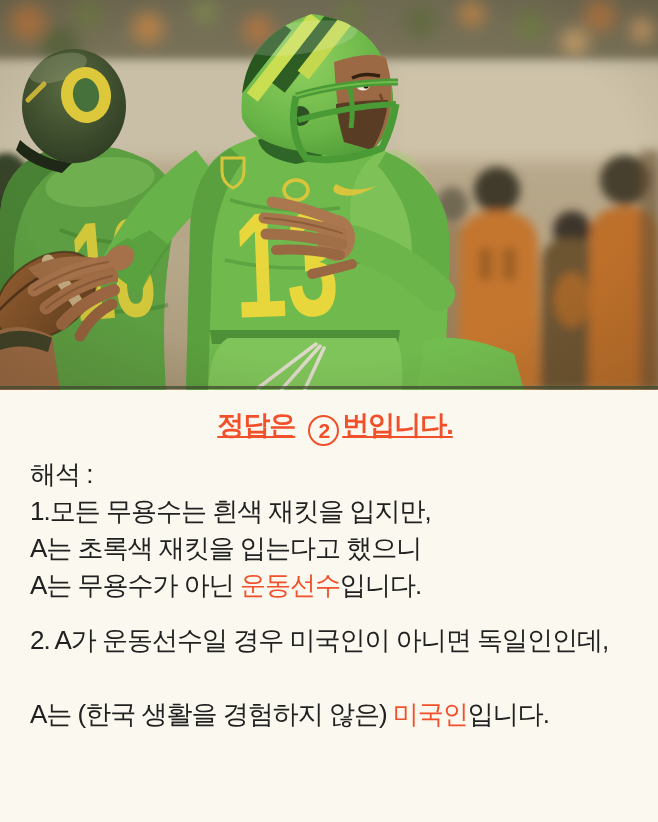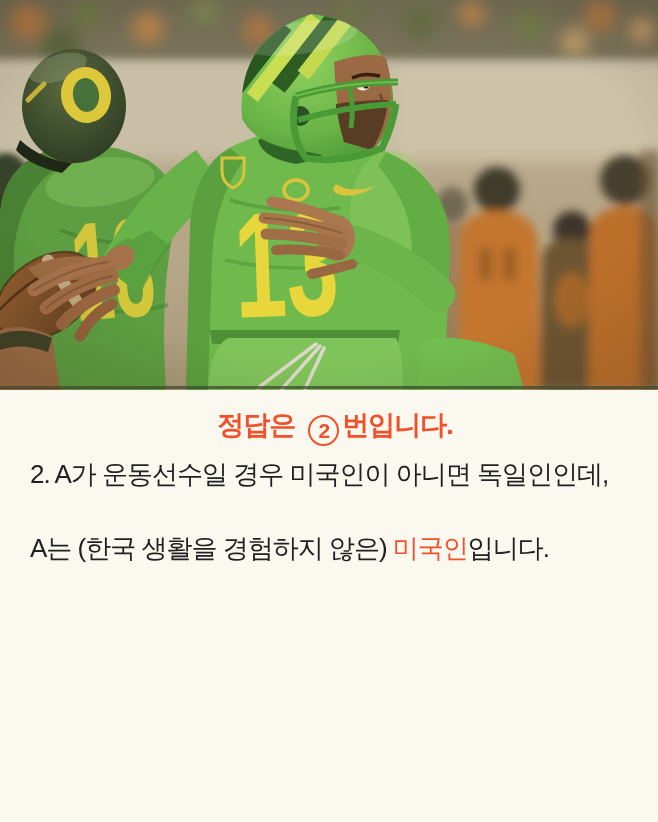--- a/index.html
+++ b/index.html
@@ -20,35 +20,36 @@
     font-size: 26px;
     line-height: 37px;
     letter-spacing: -1px;
   }
   .answer-line {
     text-align: center;
     color: #f1502a;
     font-weight: 700;
     font-size: 27px;
     margin: 17px 0 10px 0;
+    text-decoration: underline;
   }
   .circle-num {
     display: inline-block;
     width: 31px; height: 31px;
     line-height: 28px;
     box-sizing: border-box;
     border: 2.5px solid #f1502a;
     border-radius: 50%;
     text-align: center;
     font-size: 21px;
     margin: 0 3px 0 13px;
     vertical-align: -4px;
   }
   .para { margin: 0; }
-  .para + .para { margin-top: 40px; }
+  .para + .para { margin-top: 18px; }
   .hl { color: #f1502a; }
 </style>
 </head>
 <body>
 
 <svg class="illustration" viewBox="0 0 658 390" width="658" height="390" xmlns="http://www.w3.org/2000/svg">
   <defs>
     <linearGradient id="bgGrad" x1="0" y1="0" x2="0" y2="1">
       <stop offset="0" stop-color="#6e6952"></stop>
       <stop offset="0.14" stop-color="#797259"></stop>
@@ -243,19 +244,25 @@
     </g>
   </g>
 
   <rect width="658" height="390" fill="url(#vignG)"></rect>
   <rect x="0" y="386" width="658" height="3" fill="#3f4a30" opacity="0.75"></rect>
 </svg>
 
 <div class="content">
   <div class="answer-line"><span>정답은</span><span class="circle-num">2</span><span>번입니다.</span></div>
 
+  <p class="para">
+    <span>해석 :</span><br>
+    <span>1.모든 무용수는 흰색 재킷을 입지만,</span><br>
+    <span>A는 초록색 재킷을 입는다고 했으니</span><br>
+    <span><span>A는 무용수가 아닌 </span><span class="hl">운동선수</span><span>입니다.</span></span>
+  </p>
 
   <p class="para">
     <span>2. A가 운동선수일 경우 미국인이 아니면 독일인인데,</span><br>
     <br>
     <span><span>A는 (한국 생활을 경험하지 않은) </span><span class="hl">미국인</span><span>입니다.</span></span>
   </p>
 </div>
 
 </body></html>

